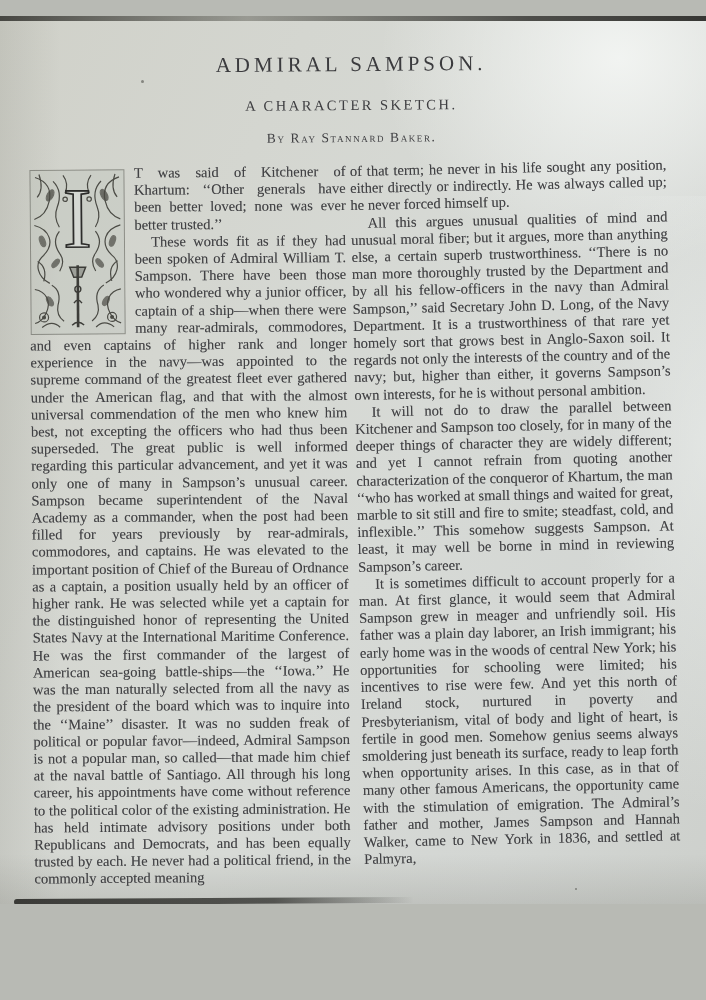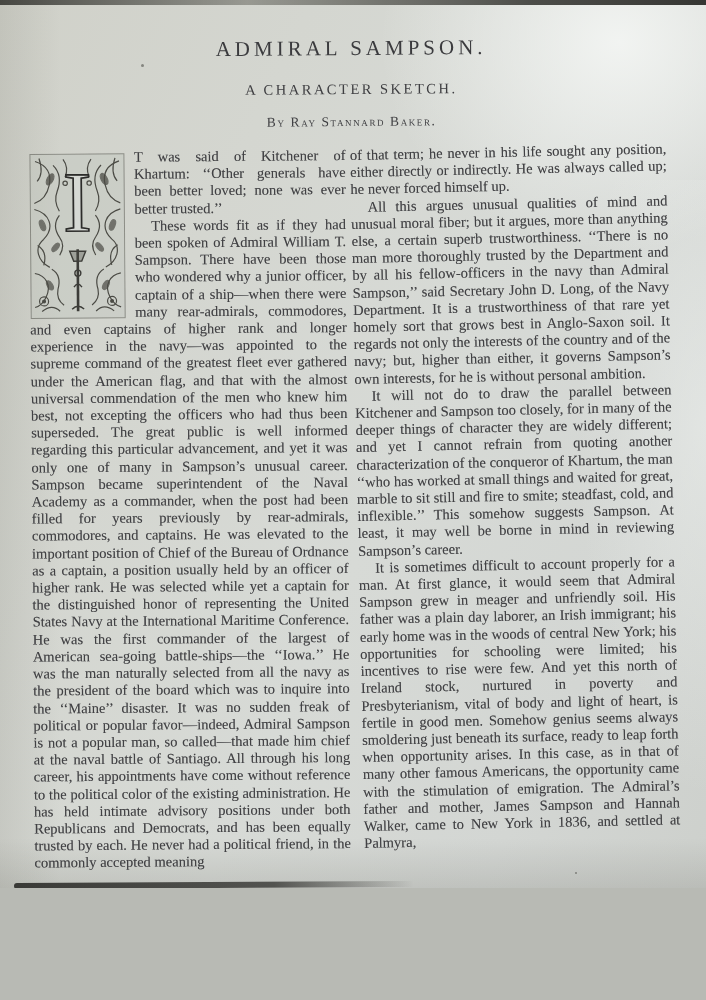--- a/index.html
+++ b/index.html
@@ -1,17 +1,17 @@
 <!DOCTYPE html>
 <html><head>
 <meta charset="utf-8">
 <style>
   html,body{margin:0;padding:0;background:#b8bab4;}
   #stage{
-    position:relative;width:706px;height:888px;margin:0 auto;overflow:hidden;
+    position:relative;width:706px;height:888px;margin:16px auto;overflow:hidden;
     background:linear-gradient(115deg,#d0d1c9 0%,#d4d6d0 28%,#d7dad6 55%,#d3d6d3 80%,#cdd0cc 100%);
     font-family:"Liberation Serif","DejaVu Serif",serif;
     color:#414144;
   }
   
   .glare-topright{position:absolute;right:-60px;top:-60px;width:420px;height:340px;pointer-events:none;
     background:radial-gradient(ellipse at 65% 30%,rgba(246,248,246,.85),rgba(246,248,246,0) 62%);}
   .glare-rightedge{position:absolute;right:-30px;top:180px;width:160px;height:620px;pointer-events:none;
     background:radial-gradient(ellipse at 80% 40%,rgba(240,243,241,.5),rgba(240,243,241,0) 70%);}
   .shade-left{position:absolute;left:0;top:0;width:60px;height:100%;pointer-events:none;

